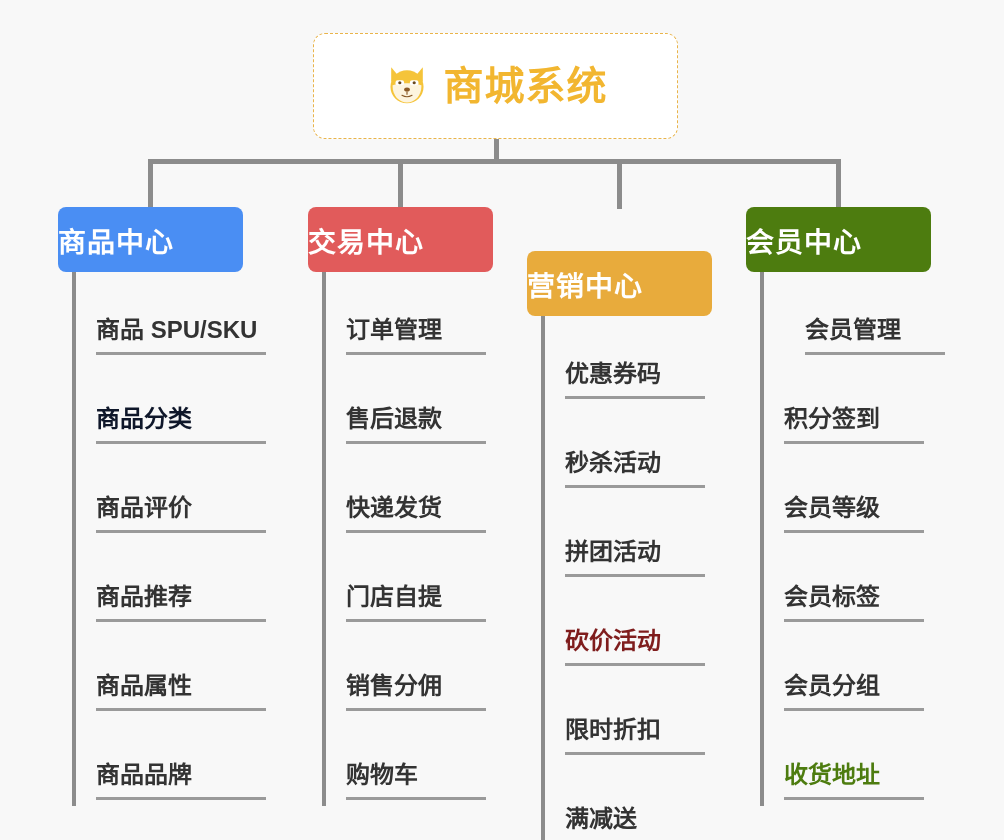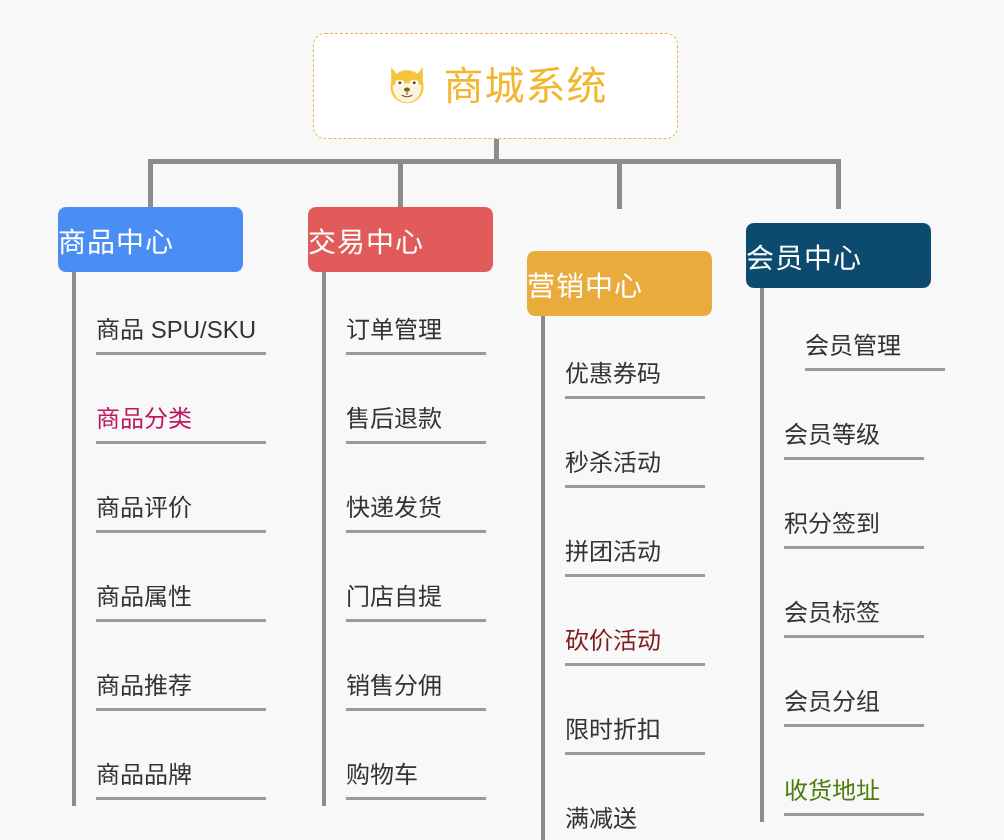--- a/index.html
+++ b/index.html
@@ -13,20 +13,21 @@
     background: #f8f8f8;
     font-family: "Liberation Sans", "DejaVu Sans", sans-serif;
     overflow: hidden;
     position: relative;
   }
 
   #mindmap {
     position: relative;
     width: 1004px;
     height: 812px;
+    font-weight: bold;
   }
 
   
   .root-node {
     position: absolute;
     left: 313px;
     top: 33px;
     width: 365px;
     height: 106px;
     box-sizing: border-box;
@@ -150,30 +151,30 @@
 
 <div class="column" style="left: 58px; width: 185px;">
       <div class="col-header" style="background: rgb(74, 142, 243); width: 185px;">
         <span>商品中心</span>
       </div>
       <div class="leaf-list">
         <div class="leaf-item">
           <span class="leaf-label" style="min-width: 170px; color: rgb(51, 51, 51); border-bottom-color: rgb(154, 154, 154);">商品 SPU/SKU</span>
         </div>
         <div class="leaf-item">
-          <span class="leaf-label" style="min-width: 170px; color: #be185d; border-bottom-color: rgb(154, 154, 154);">商品分类</span>
+          <span class="leaf-label" style="min-width: 170px; color: #0f172a; border-bottom-color: rgb(154, 154, 154);">商品分类</span>
         </div>
         <div class="leaf-item">
           <span class="leaf-label" style="min-width: 170px; color: rgb(51, 51, 51); border-bottom-color: rgb(154, 154, 154);">商品评价</span>
         </div>
         <div class="leaf-item">
+          <span class="leaf-label" style="min-width: 170px; color: rgb(51, 51, 51); border-bottom-color: rgb(154, 154, 154);">商品推荐</span>
+        </div>
+        <div class="leaf-item">
           <span class="leaf-label" style="min-width: 170px; color: rgb(51, 51, 51); border-bottom-color: rgb(154, 154, 154);">商品属性</span>
-        </div>
-        <div class="leaf-item">
-          <span class="leaf-label" style="min-width: 170px; color: rgb(51, 51, 51); border-bottom-color: rgb(154, 154, 154);">商品推荐</span>
         </div>
         <div class="leaf-item">
           <span class="leaf-label" style="min-width: 170px; color: rgb(51, 51, 51); border-bottom-color: rgb(154, 154, 154);">商品品牌</span>
         </div>
       </div>
     </div>
     <div class="column" style="left: 308px; width: 185px;">
       <div class="col-header" style="background: rgb(225, 91, 91); width: 185px;">
         <span>交易中心</span>
       </div>
@@ -217,34 +218,34 @@
         </div>
         <div class="leaf-item">
           <span class="leaf-label" style="min-width: 140px; color: rgb(51, 51, 51); border-bottom-color: rgb(154, 154, 154);">限时折扣</span>
         </div>
         <div class="leaf-item">
           <span class="leaf-label" style="min-width: 140px; color: rgb(51, 51, 51); border-bottom-color: rgb(154, 154, 154);">满减送</span>
         </div>
       </div>
     </div>
     <div class="column" style="left: 746px; width: 185px;">
-      <div class="col-header" style="background: #0c4a6e; width: 185px; margin-top: 16px;">
+      <div class="col-header" style="background: #4d7c0f; width: 185px;">
         <span>会员中心</span>
       </div>
       <div class="leaf-list">
         <div class="leaf-item">
           <span class="leaf-label" style="min-width: 140px; color: rgb(51, 51, 51); border-bottom-color: rgb(154, 154, 154); margin-left: 21px;">会员管理</span>
         </div>
         <div class="leaf-item">
+          <span class="leaf-label" style="min-width: 140px; color: rgb(51, 51, 51); border-bottom-color: rgb(154, 154, 154);">积分签到</span>
+        </div>
+        <div class="leaf-item">
           <span class="leaf-label" style="min-width: 140px; color: rgb(51, 51, 51); border-bottom-color: rgb(154, 154, 154);">会员等级</span>
         </div>
         <div class="leaf-item">
-          <span class="leaf-label" style="min-width: 140px; color: rgb(51, 51, 51); border-bottom-color: rgb(154, 154, 154);">积分签到</span>
-        </div>
-        <div class="leaf-item">
           <span class="leaf-label" style="min-width: 140px; color: rgb(51, 51, 51); border-bottom-color: rgb(154, 154, 154);">会员标签</span>
         </div>
         <div class="leaf-item">
           <span class="leaf-label" style="min-width: 140px; color: rgb(51, 51, 51); border-bottom-color: rgb(154, 154, 154);">会员分组</span>
         </div>
         <div class="leaf-item">
           <span class="leaf-label" style="min-width: 140px; color: #4d7c0f; border-bottom-color: rgb(154, 154, 154);">收货地址</span>
         </div>
       </div>
     </div>

